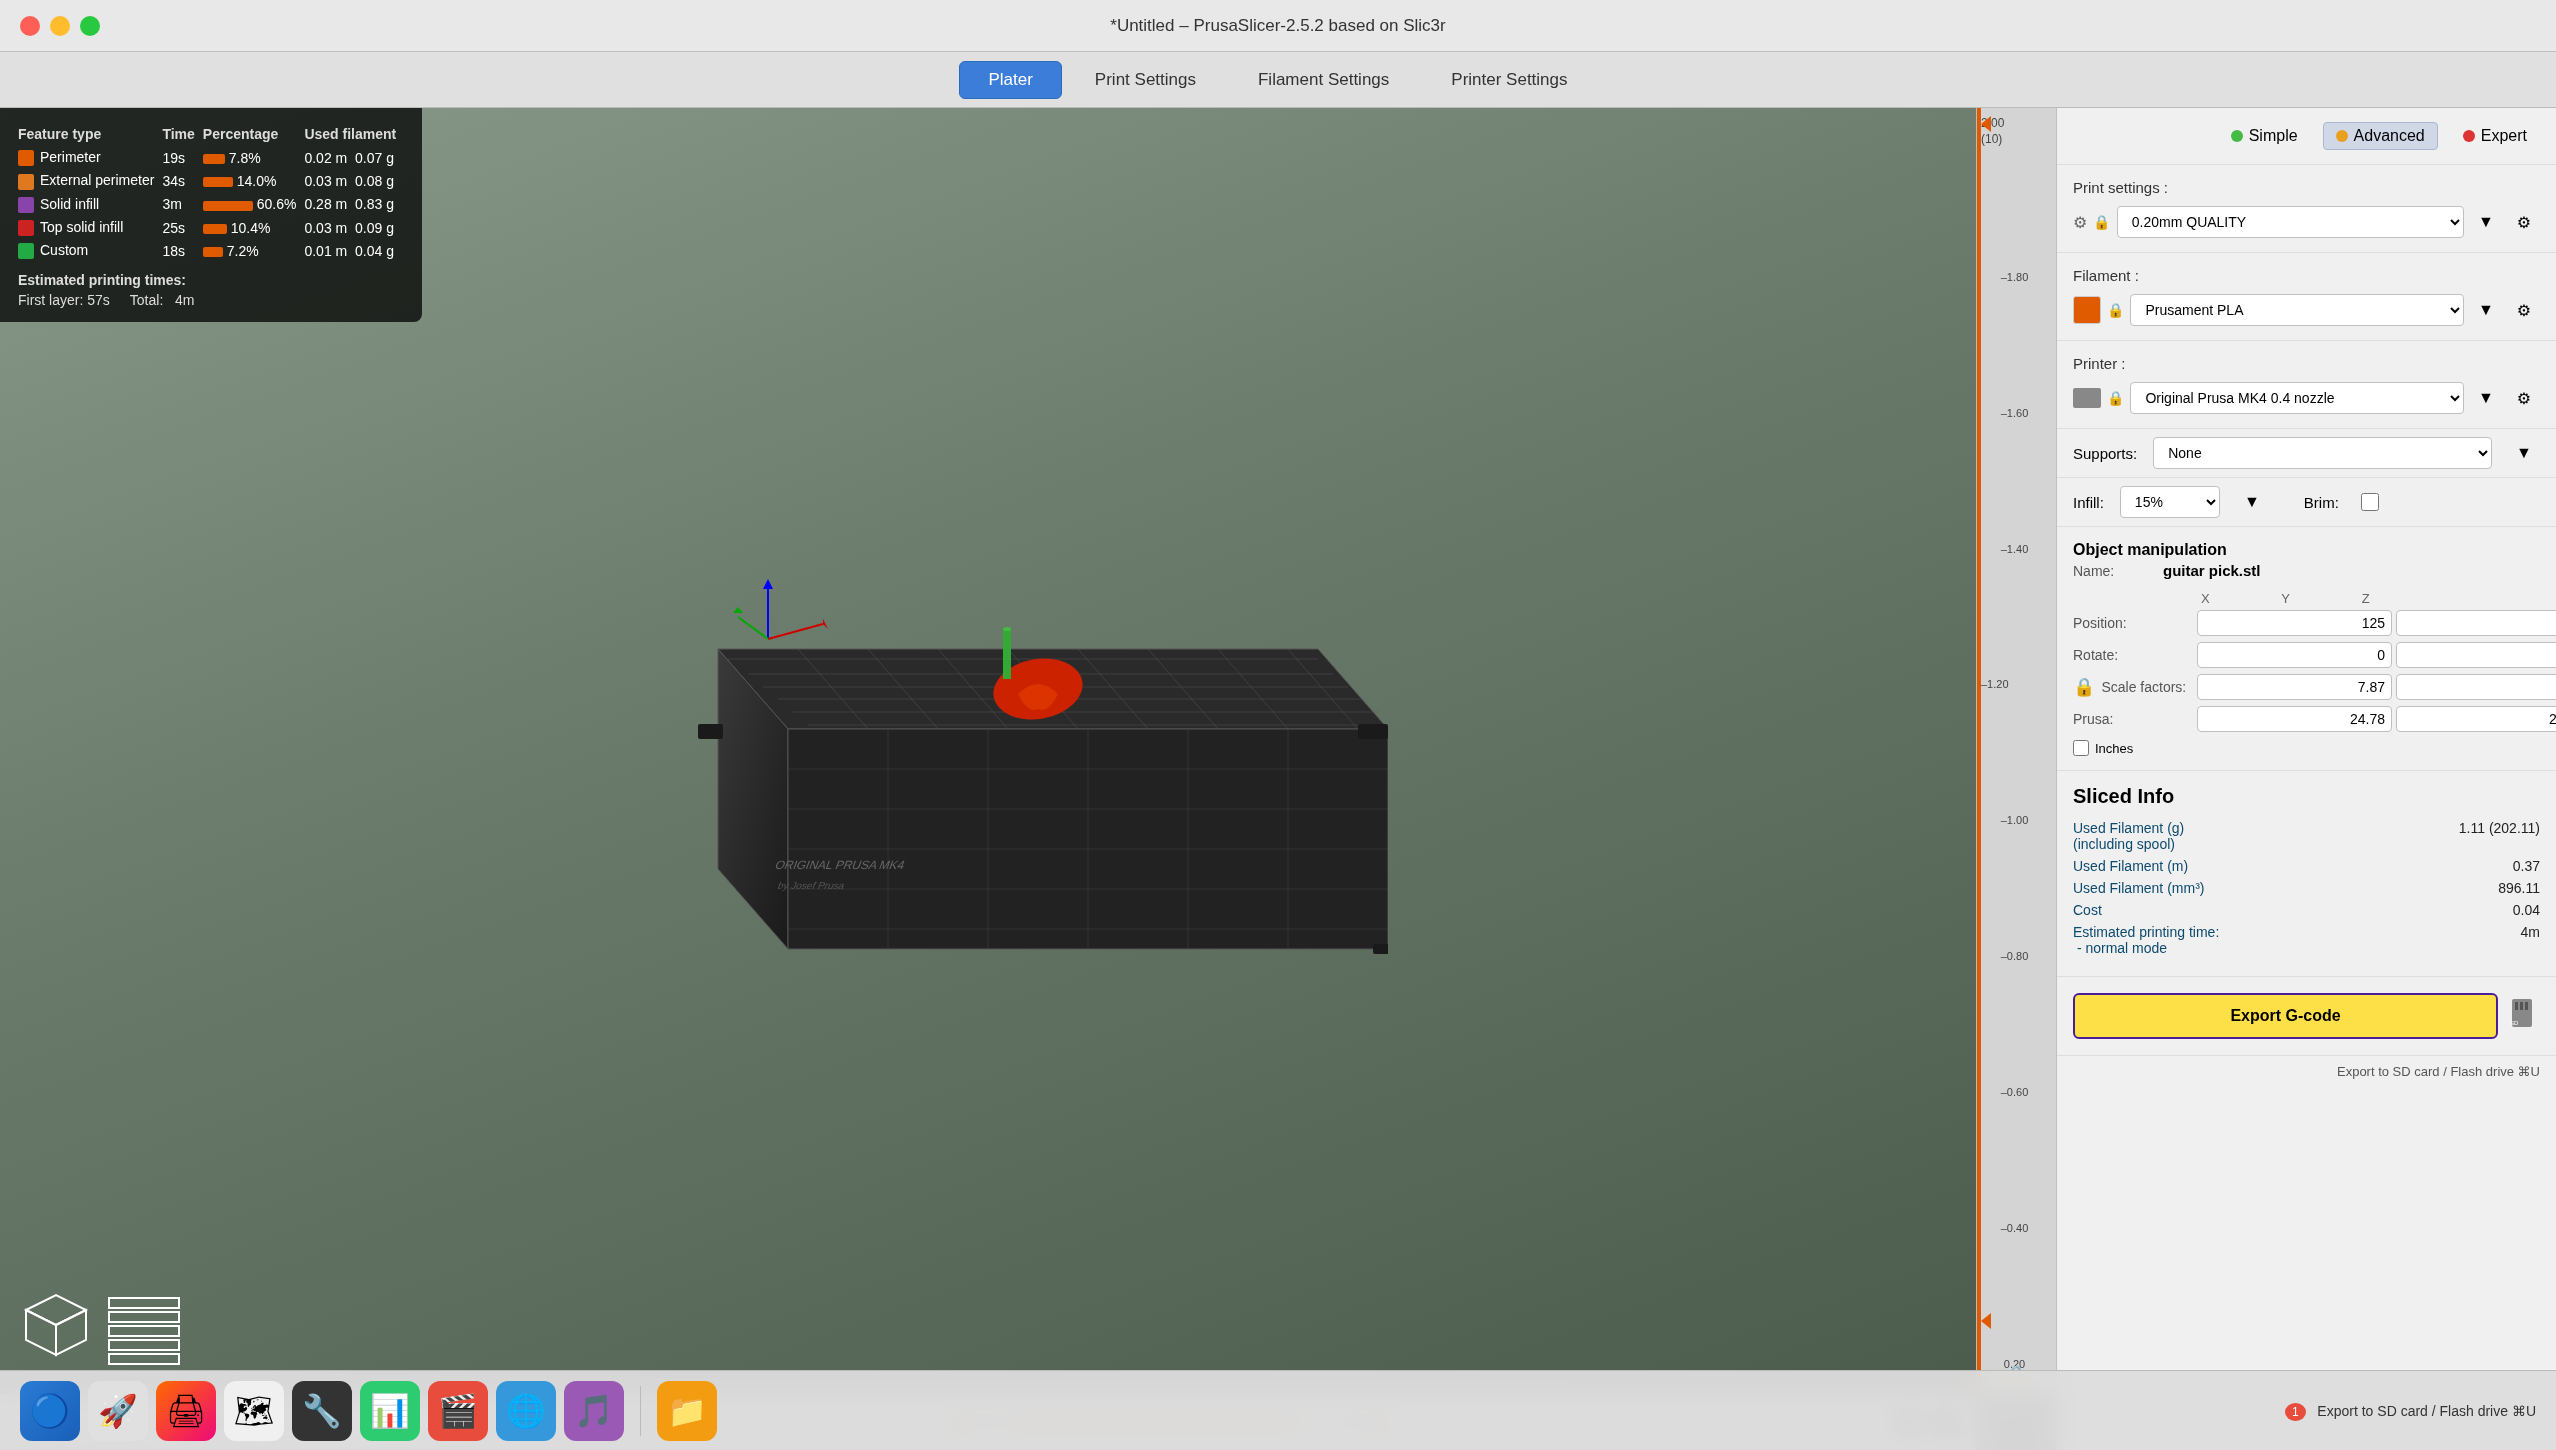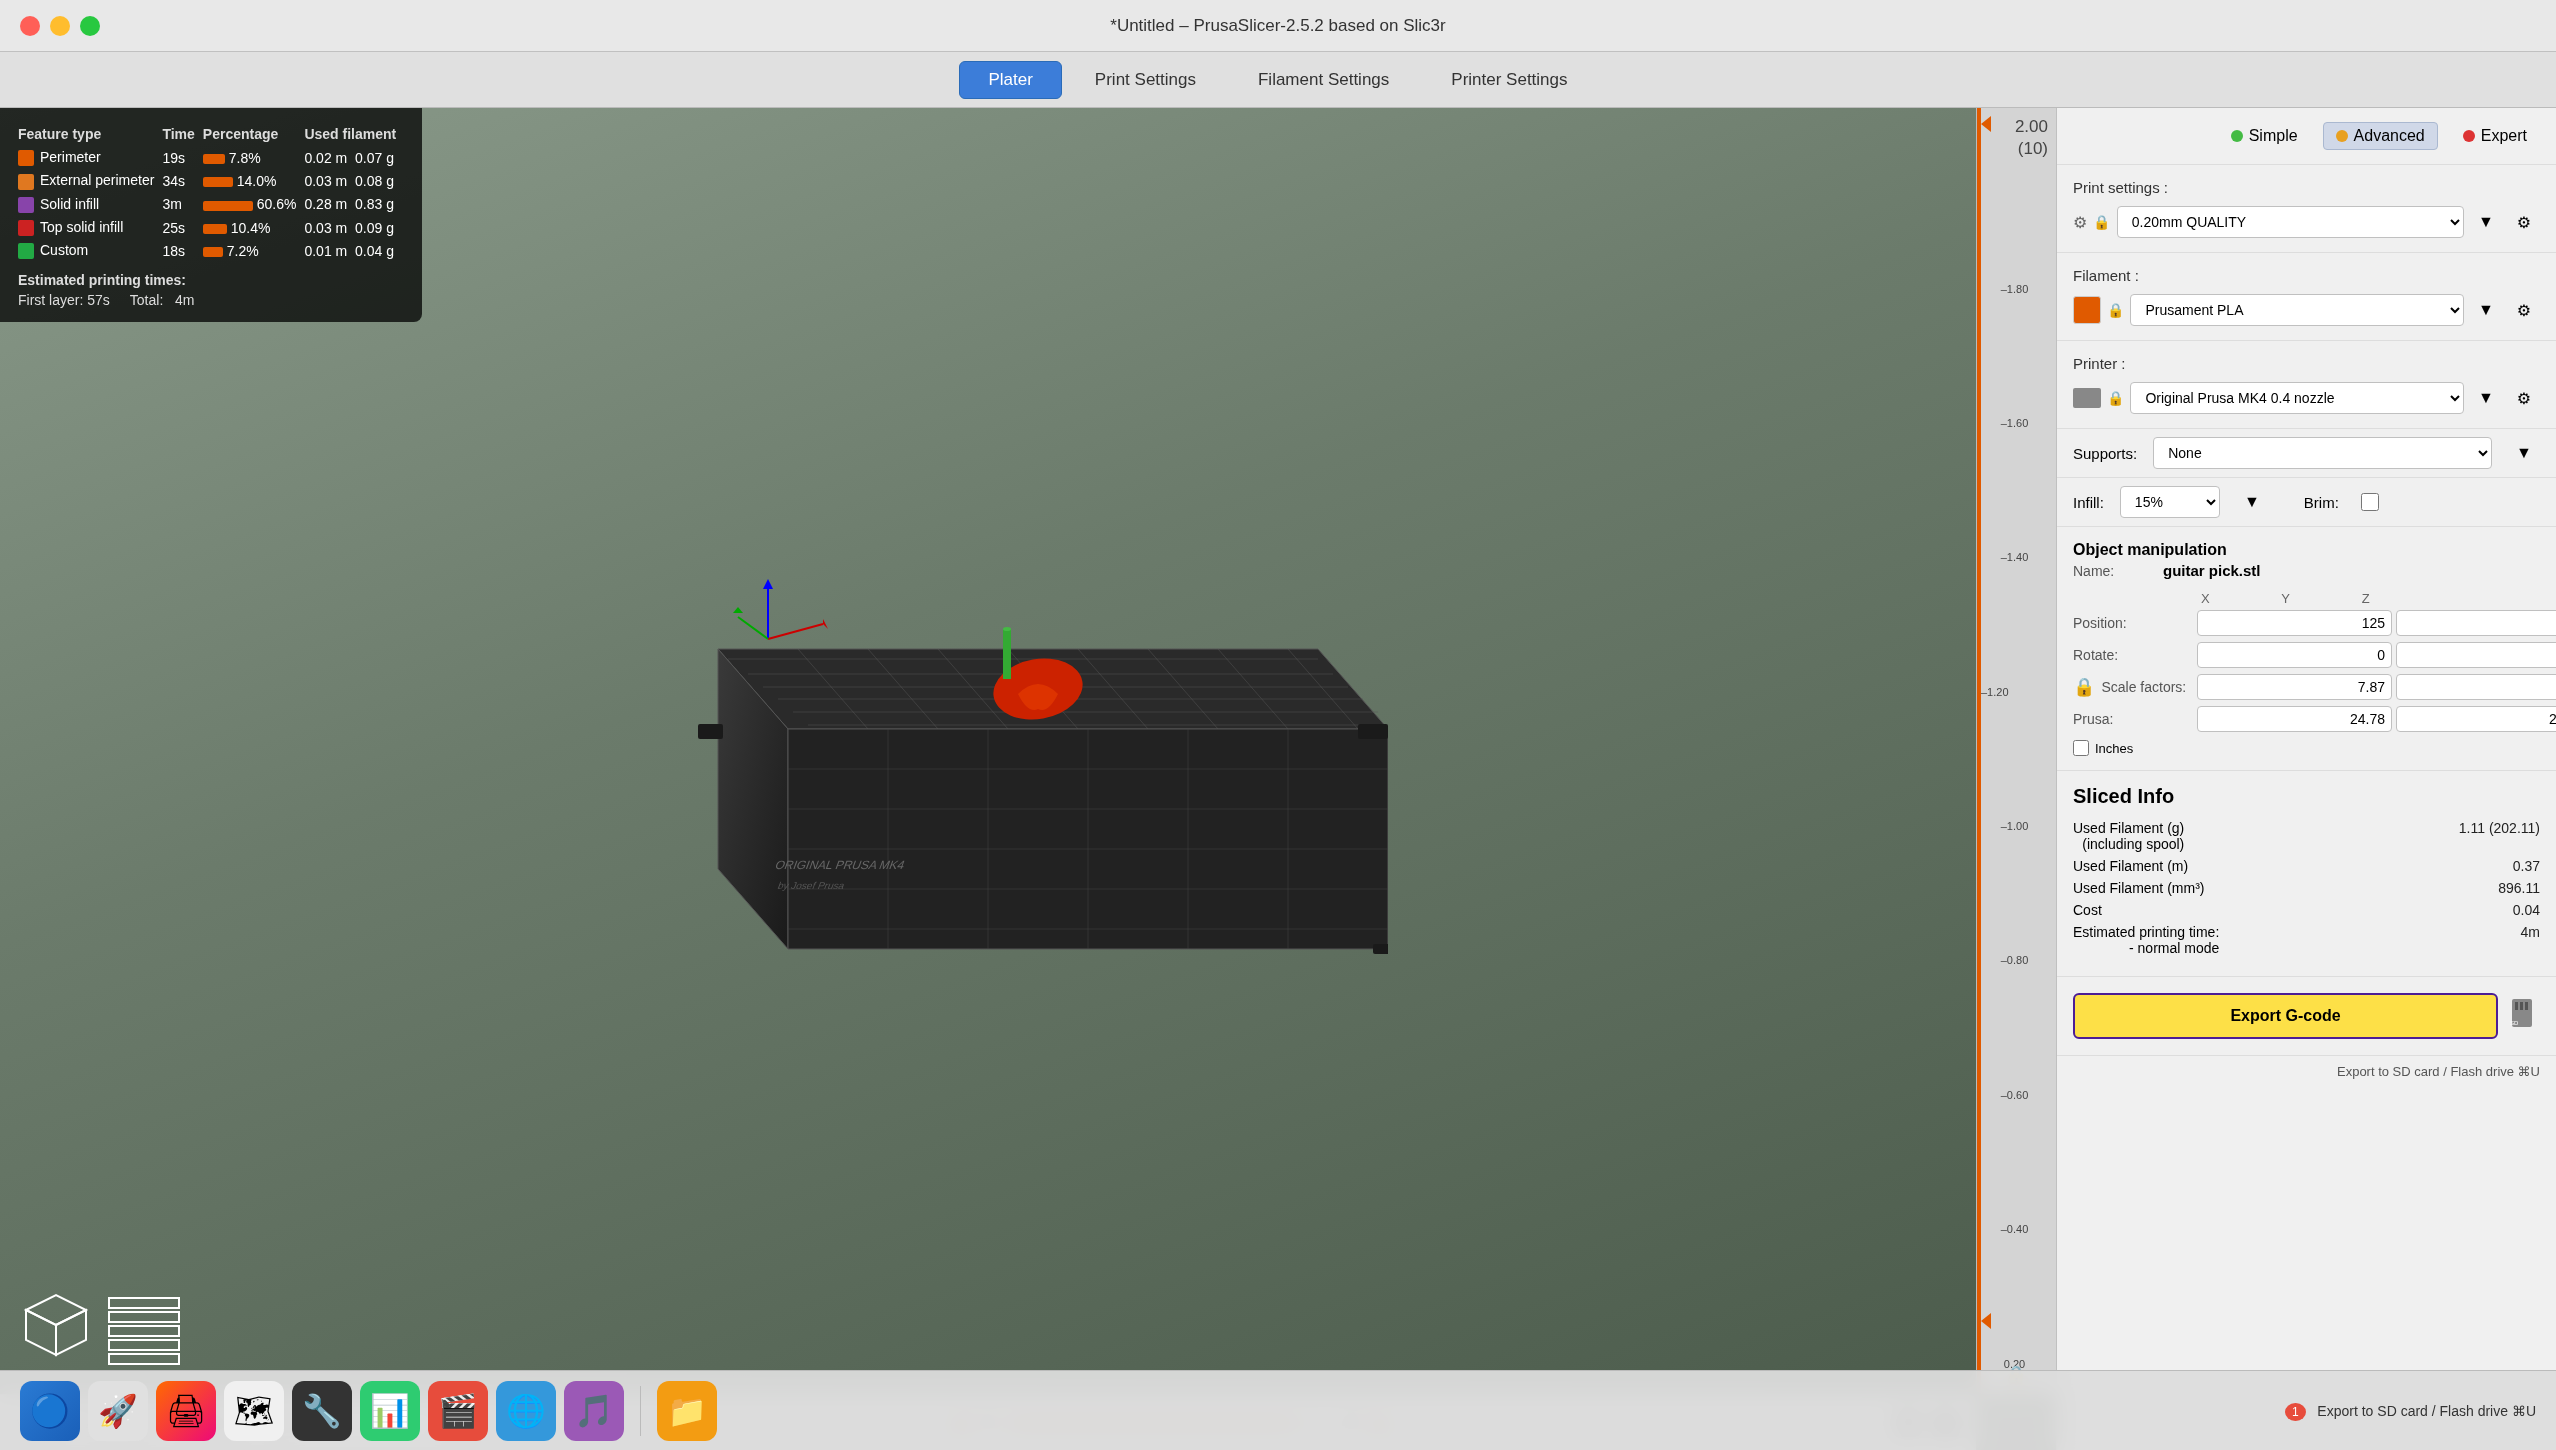--- a/index.html
+++ b/index.html
@@ -348,21 +348,21 @@
       font-size: 20px;
       font-weight: 600;
       margin-bottom: 12px;
     }
     .sliced-row {
       display: flex;
       justify-content: space-between;
       margin-bottom: 6px;
       font-size: 14px;
     }
-    .sliced-row .key { color: #000000; text-align: right; }
+    .sliced-row .key { color: #0c4a6e; }
     .sliced-row .val { color: #222; font-weight: 500; }
 
     
     .export-section {
       padding: 16px;
       display: flex;
       align-items: center;
       gap: 10px;
     }
     .export-btn {
@@ -604,21 +604,21 @@
       <svg width="80" height="80" viewBox="0 0 80 80">
         <rect x="5" y="8" width="70" height="10" fill="none" stroke="white" stroke-width="2"></rect>
         <rect x="5" y="22" width="70" height="10" fill="none" stroke="white" stroke-width="2"></rect>
         <rect x="5" y="36" width="70" height="10" fill="none" stroke="white" stroke-width="2"></rect>
         <rect x="5" y="50" width="70" height="10" fill="none" stroke="white" stroke-width="2"></rect>
         <rect x="5" y="64" width="70" height="10" fill="none" stroke="white" stroke-width="2"></rect>
       </svg>
     </div>
 
     <div class="ruler-area">
-      <div style="font-size:17px; text-align:right; line-height:1.3; padding-right:4px;">2.00<br>(10)</div>
+      <div style="font-size:12px; text-align:left; line-height:1.3; padding-right:4px;">2.00<br>(10)</div>
       <div style="font-size:11px; text-align:center; padding-right:4px;">–1.80</div>
       <div style="font-size:11px; text-align:center; padding-right:4px;">–1.60</div>
       <div style="font-size:11px; text-align:center; padding-right:4px;">–1.40</div>
       <div style="font-size:11px; text-align:left; padding-right:4px;">–1.20</div>
       <div style="font-size:11px; text-align:center; padding-right:4px;">–1.00</div>
       <div style="font-size:11px; text-align:center; padding-right:4px;">–0.80</div>
       <div style="font-size:11px; text-align:center; padding-right:4px;">–0.60</div>
       <div style="font-size:11px; text-align:center; padding-right:4px;">–0.40</div>
       <div style="font-size:11px; text-align:center; line-height:1.3; padding-right:4px;">0.20<br>(1)</div>
 

